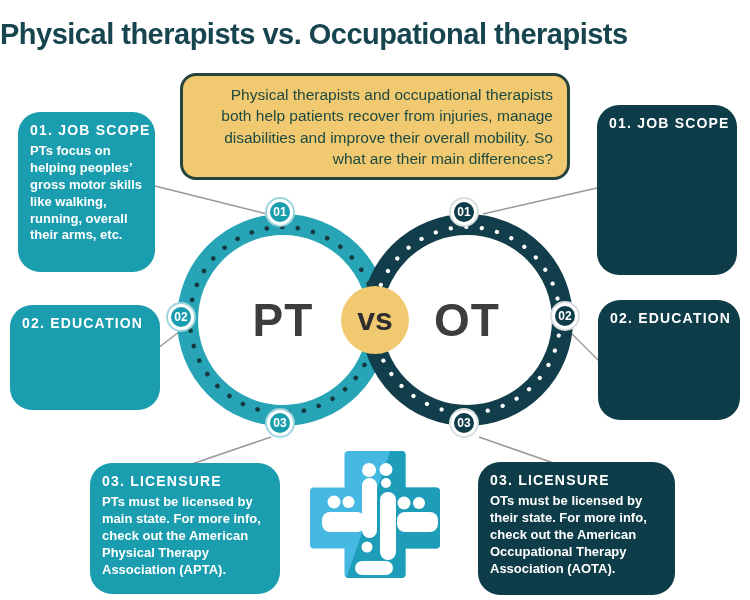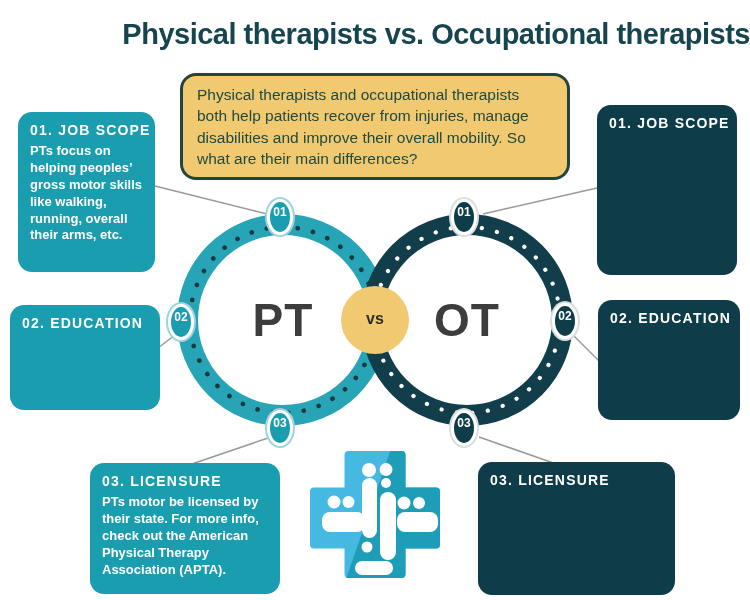--- a/index.html
+++ b/index.html
@@ -5,32 +5,32 @@
   :root{
     --teal:#1A9DAE; --dark-teal:#0E3C48; --ring-left:#27A5B6; --ring-right:#113E4A;
     --dot-left:#173A41; --gold:#F0C971; --title-text:#17454F; --connector-gray:#999999;
     --pt-ot-text:#3D3D3D; --intro-border:#25443E; --intro-text:#1E4A40;
     --cross-light-blue:#45B9E2; --cross-dark-teal:#1D9DB8;
   }
   *{margin:0;padding:0;box-sizing:border-box;}
   body{background:#fff;font-family:"Liberation Sans",sans-serif;}
   #canvas{position:relative;width:750px;height:600px;background:#fff;overflow:hidden;}
 
-  .page-title{position:absolute;top:18px;left:0;width:750px;text-align:right;
+  .page-title{position:absolute;top:18px;left:0;width:750px;text-align:left;
     font-size:29px;font-weight:bold;letter-spacing:-0.5px;color:var(--title-text);}
 
   .intro-box{position:absolute;left:180px;top:73px;width:390px;height:107px;
     background:var(--gold);border:3px solid var(--intro-border);border-radius:16px;
     display:flex;align-items:center;justify-content:center;padding:6px 14px;z-index:2;}
-  .intro-box p{font-size:15.5px;line-height:1.38;font-weight:500;color:var(--intro-text);text-align:left;}
+  .intro-box p{font-size:15.5px;line-height:1.38;font-weight:500;color:var(--intro-text);text-align:right;}
 
   svg.connectors{position:absolute;left:0;top:0;z-index:1;}
   svg.connectors line{stroke:var(--connector-gray);stroke-width:1.5;}
 
-  .info-box{position:absolute;border-radius:14px;color:#fff;padding:10px 12px;z-index:2;}
+  .info-box{position:absolute;border-radius:22px;color:#fff;padding:10px 12px;z-index:2;}
   .info-box.teal{background:var(--teal);}
   .info-box.dark{background:var(--dark-teal);}
   .box-heading{font-weight:bold;font-size:14px;letter-spacing:1.2px;margin-bottom:5px;white-space:nowrap;}
   .box-body{font-weight:bold;font-size:13px;line-height:1.3;}
 
   .ring{position:absolute;top:214px;width:212px;height:212px;}
   .ring.left{left:177px;z-index:3;}
   .ring.right{left:361px;z-index:4;}
   .ring circle.band-left{fill:none;stroke:var(--ring-left);stroke-width:21;}
   .ring circle.band-right{fill:none;stroke:var(--ring-right);stroke-width:21;}
@@ -39,24 +39,24 @@
   .ring circle.dots-right{fill:none;stroke:#ffffff;stroke-width:4.2;
     stroke-dasharray:0.1 15.5;stroke-linecap:round;}
 
   .circle-label{position:absolute;top:290px;width:100px;height:60px;line-height:60px;
     text-align:center;font-size:46px;font-weight:bold;letter-spacing:1px;
     color:var(--pt-ot-text);z-index:5;}
   .circle-label.pt{left:233px;}
   .circle-label.ot{left:417px;}
 
   .vs-circle{position:absolute;left:341px;top:286px;width:68px;height:68px;border-radius:50%;
-    background:var(--gold);text-align:center;line-height:66px;font-size:16px;font-weight:bold;
+    background:var(--gold);text-align:center;line-height:66px;font-size:32px;font-weight:bold;
     color:#2E2E2E;z-index:6;}
 
-  .badge{position:absolute;width:26px;height:36px;border-radius:50%;border:3px solid #fff;
+  .badge{position:absolute;width:26px;height:26px;border-radius:50%;border:3px solid #fff;
     color:#fff;font-size:12px;font-weight:bold;text-align:center;line-height:20px;z-index:7;}
   .badge.teal{background:var(--teal);box-shadow:0 0 0 2px #9ED4DD;}
   .badge.dark{background:var(--dark-teal);box-shadow:0 0 0 2px #D7DFE0;}
 
   .cross-icon{position:absolute;left:310px;top:449px;width:130px;height:130px;z-index:4;}
   .cross-light{fill:var(--cross-light-blue);}
   .cross-dark{fill:var(--cross-dark-teal);}
 </style>
 </head>
 <body>
@@ -80,31 +80,32 @@
 
   <div class="info-box teal" style="left:18px;top:112px;width:137px;height:160px;">
     <div class="box-heading">01. JOB SCOPE</div>
     <div class="box-body">PTs focus on helping peoples’ gross motor skills like walking, running, overall their arms, etc.</div>
   </div>
   <div class="info-box teal" style="left:10px;top:305px;width:150px;height:105px;">
     <div class="box-heading">02. EDUCATION</div>
   </div>
   <div class="info-box teal" style="left:90px;top:463px;width:190px;height:131px;">
     <div class="box-heading">03. LICENSURE</div>
-    <div class="box-body">PTs motor be licensed by their state. For more info, check out the American Physical Therapy Association (APTA).</div>
+    <div class="box-body">PTs must be licensed by main state. For more info, check out the American Physical Therapy Association (APTA).</div>
   </div>
 
   <div class="info-box dark" style="left:597px;top:105px;width:140px;height:170px;">
     <div class="box-heading">01. JOB SCOPE</div>
   </div>
   <div class="info-box dark" style="left:598px;top:300px;width:142px;height:120px;">
     <div class="box-heading">02. EDUCATION</div>
   </div>
   <div class="info-box dark" style="left:478px;top:462px;width:197px;height:133px;">
     <div class="box-heading">03. LICENSURE</div>
+    <div class="box-body">OTs must be licensed by their state. For more info, check out the American Occupational Therapy Association (AOTA).</div>
   </div>
 
   <svg class="ring left" viewBox="0 0 212 212">
     <circle class="band-left" cx="106" cy="106" r="95.5"></circle>
     <circle class="dots-left" cx="106" cy="106" r="93"></circle>
   </svg>
   <svg class="ring right" viewBox="0 0 212 212">
     <circle class="band-right" cx="106" cy="106" r="95.5"></circle>
     <circle class="dots-right" cx="106" cy="106" r="93"></circle>
   </svg>

